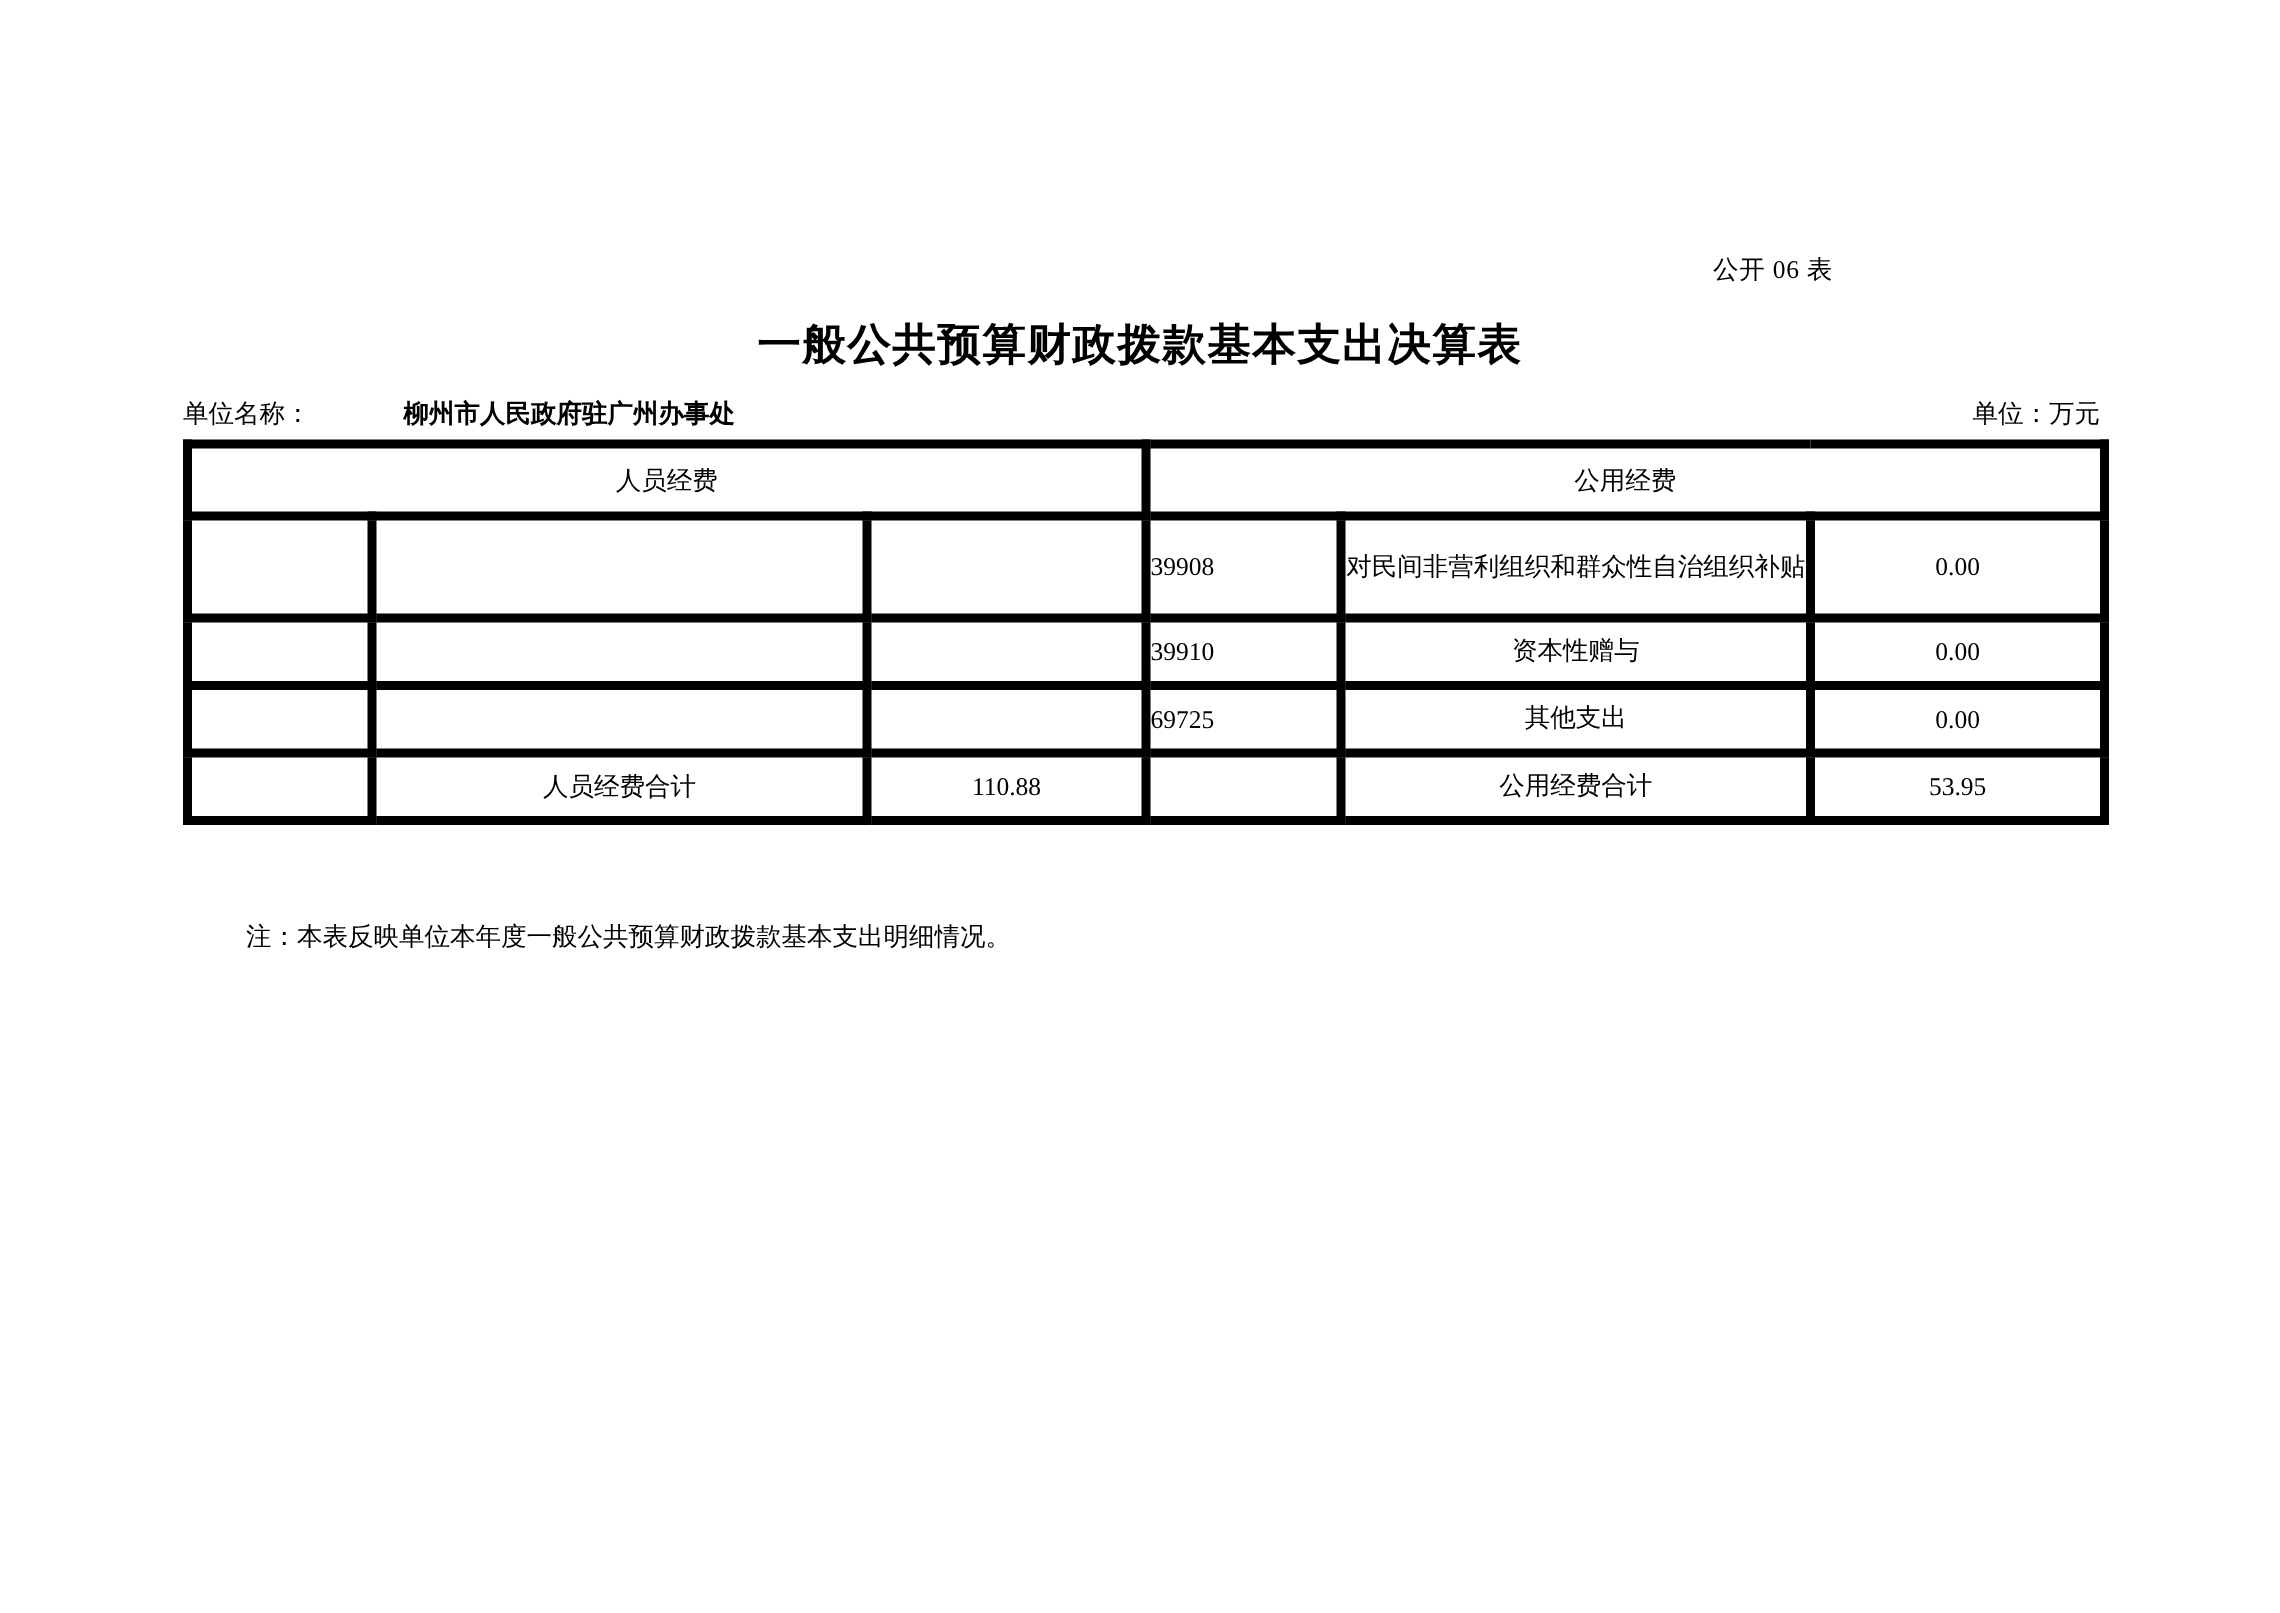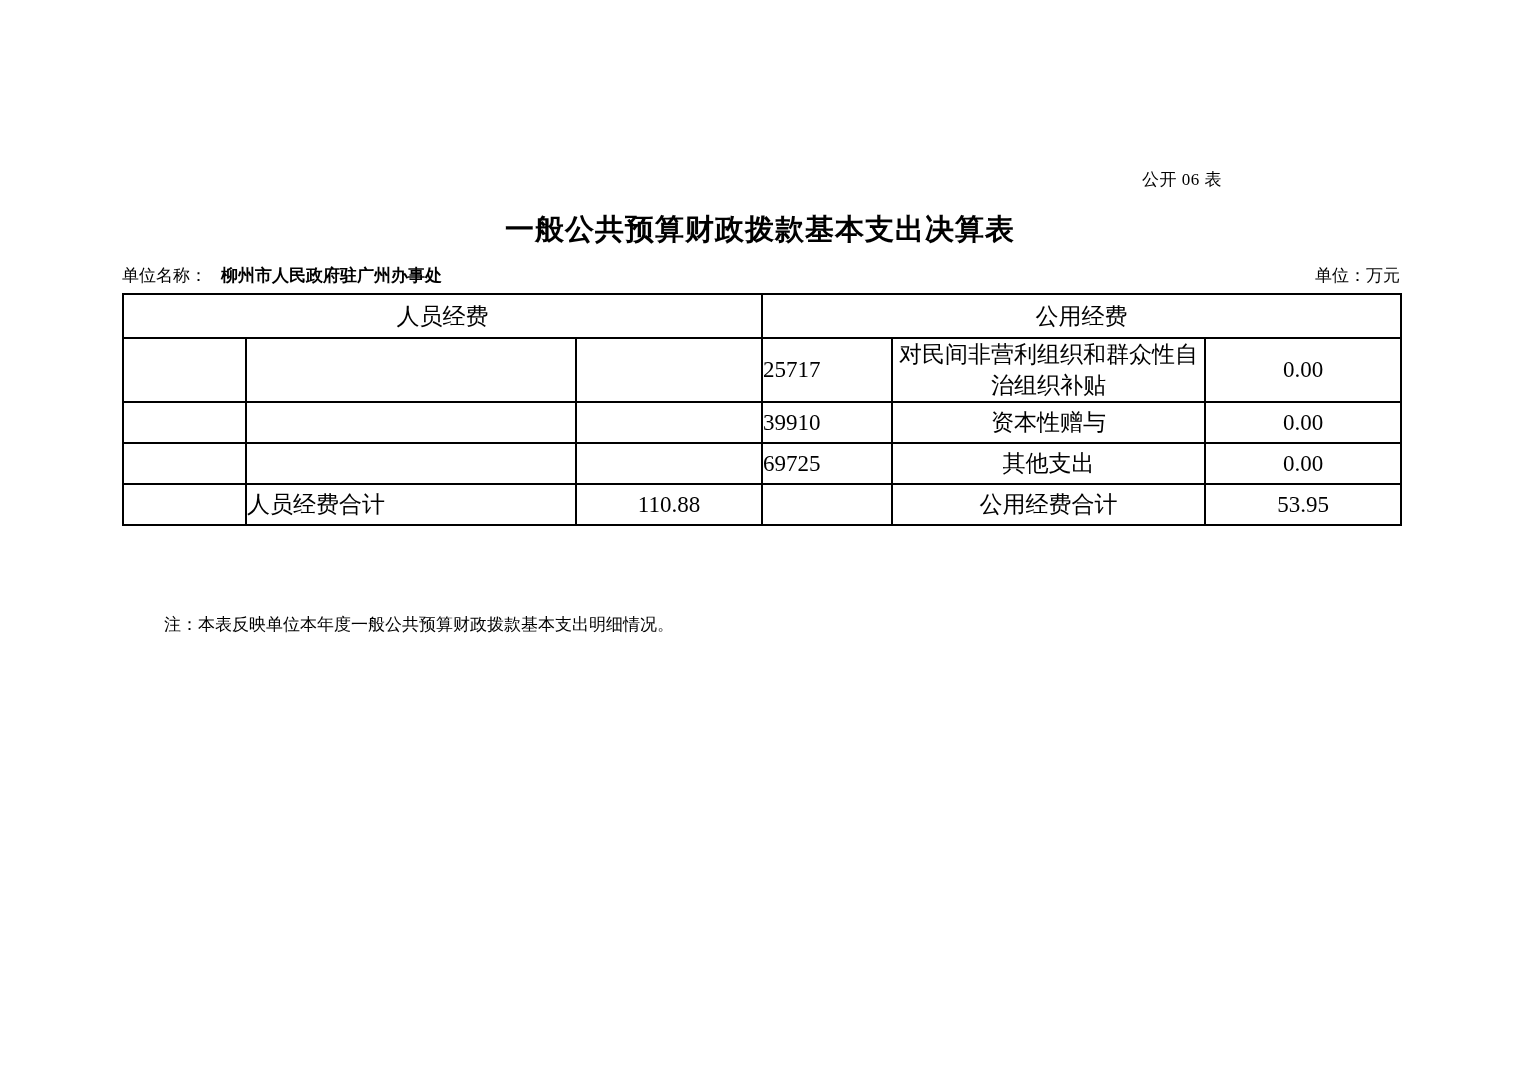--- a/index.html
+++ b/index.html
@@ -45,20 +45,21 @@
     left: 122px;
     width: 1278px;
     display: flex;
     justify-content: space-between;
     align-items: baseline;
     font-size: 17px;
   }
   .meta-left {
     display: flex;
     align-items: baseline;
+    gap: 48px;
   }
   .meta-label {
     font-size: 17px;
   }
   .meta-value {
     font-size: 17px;
     font-weight: bold;
     margin-left: 14px;
   }
   .meta-right {
@@ -66,23 +67,23 @@
   }
   table.budget {
     position: absolute;
     top: 293px;
     left: 122px;
     width: 1278px;
     border-collapse: collapse;
     table-layout: fixed;
   }
   table.budget td, table.budget th {
-    border: 2px solid #000000;
+    border: 6px solid #000000;
     font-weight: normal;
-    font-size: 23px;
+    font-size: 17px;
     font-family: "Liberation Serif", serif;
     padding: 0;
   }
   .grp-head {
     height: 42px;
     text-align: center;
     vertical-align: middle;
     font-size: 18px;
   }
   .col-head {
@@ -107,21 +108,21 @@
     line-height: 1.35;
   }
   .cell-amt {
     padding-right: 14px;
     text-align: center;
   }
   .cell-tall {
     height: 62px;
   }
   .cell-total-label {
-    text-align: left;
+    text-align: center;
   }
   .note {
     position: absolute;
     top: 613px;
     left: 164px;
     font-size: 17px;
   }
 </style>
 </head>
 <body>
@@ -152,21 +153,21 @@
     <tbody>
       <tr>
         <td class="grp-head" colspan="3">人员经费</td>
         <td class="grp-head" colspan="3">公用经费</td>
       </tr>
 
       <tr>
         <td class="cell cell-tall cell-code"></td>
         <td class="cell cell-tall cell-name"></td>
         <td class="cell cell-tall cell-amt"></td>
-        <td class="cell cell-tall cell-code">25717</td>
+        <td class="cell cell-tall cell-code">39908</td>
         <td class="cell cell-tall cell-name">对民间非营利组织和群众性自治组织补贴</td>
         <td class="cell cell-tall cell-amt">0.00</td>
       </tr>
 
 
       <tr>
         <td class="cell cell-code"></td>
         <td class="cell cell-name"></td>
         <td class="cell cell-amt"></td>
         <td class="cell cell-code">39910</td>

